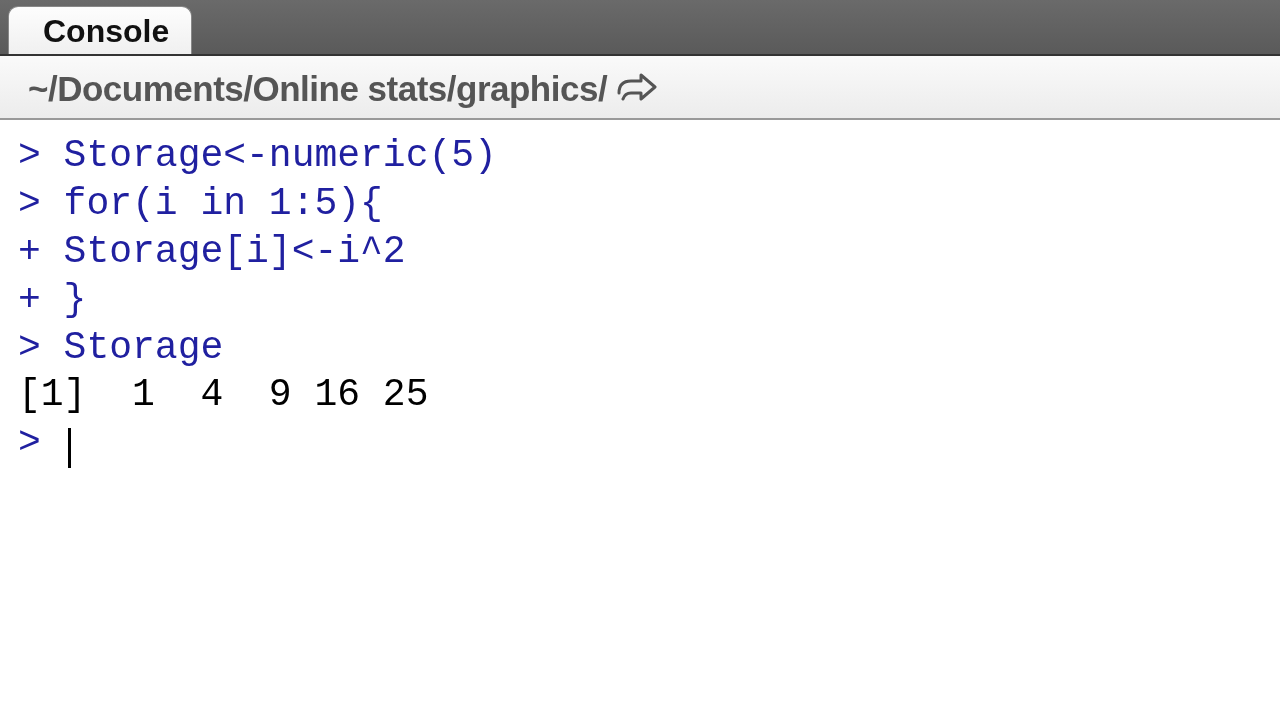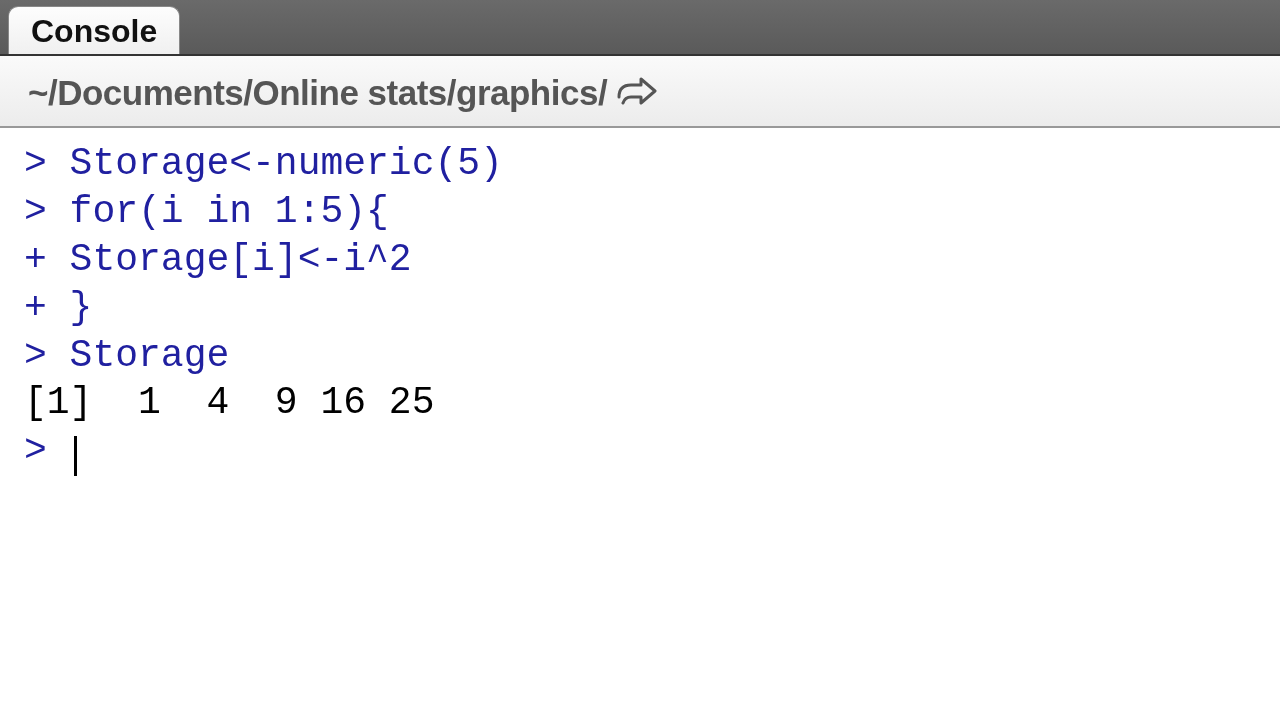--- a/index.html
+++ b/index.html
@@ -18,21 +18,21 @@
       display: flex;
       align-items: flex-end;
       background: linear-gradient(to bottom, #6a6a6a 0%, #5a5a5a 100%);
       height: 56px;
       border-bottom: 2px solid #333;
       padding-left: 8px;
     }
     .tab {
       display: flex;
       align-items: center;
-      padding: 8px 22px 6px 22px;
+      padding: 8px 22px 6px 34px;
       font-size: 32px;
       font-weight: 600;
       border-top-left-radius: 10px;
       border-top-right-radius: 10px;
       margin-right: 4px;
       cursor: pointer;
       height: 48px;
       position: relative;
     }
     .tab.active {
@@ -53,39 +53,39 @@
       font-size: 28px;
       font-weight: bold;
       line-height: 1;
     }
     .path-bar {
       display: flex;
       align-items: center;
       background: linear-gradient(to bottom, #fafafa 0%, #ececec 100%);
       border-bottom: 2px solid #999;
       padding: 14px 28px 10px 28px;
-      height: 72px;
+      height: 64px;
     }
     .path-text {
       font-size: 35px;
       font-weight: 700;
       color: #555;
       letter-spacing: -0.5px;
     }
     .go-icon {
       margin-left: 10px;
       display: flex;
       align-items: center;
     }
     .go-icon svg {
       width: 40px;
       height: 32px;
     }
     .console-area {
-      padding: 12px 24px;
+      padding: 12px 18px;
       font-family: "Menlo", "Consolas", "Courier New", monospace;
       font-size: 38px;
       line-height: 1.26;
       white-space: pre;
     }
     .prompt {
       color: #2020a0;
     }
     .code {
       color: #2020a0;

